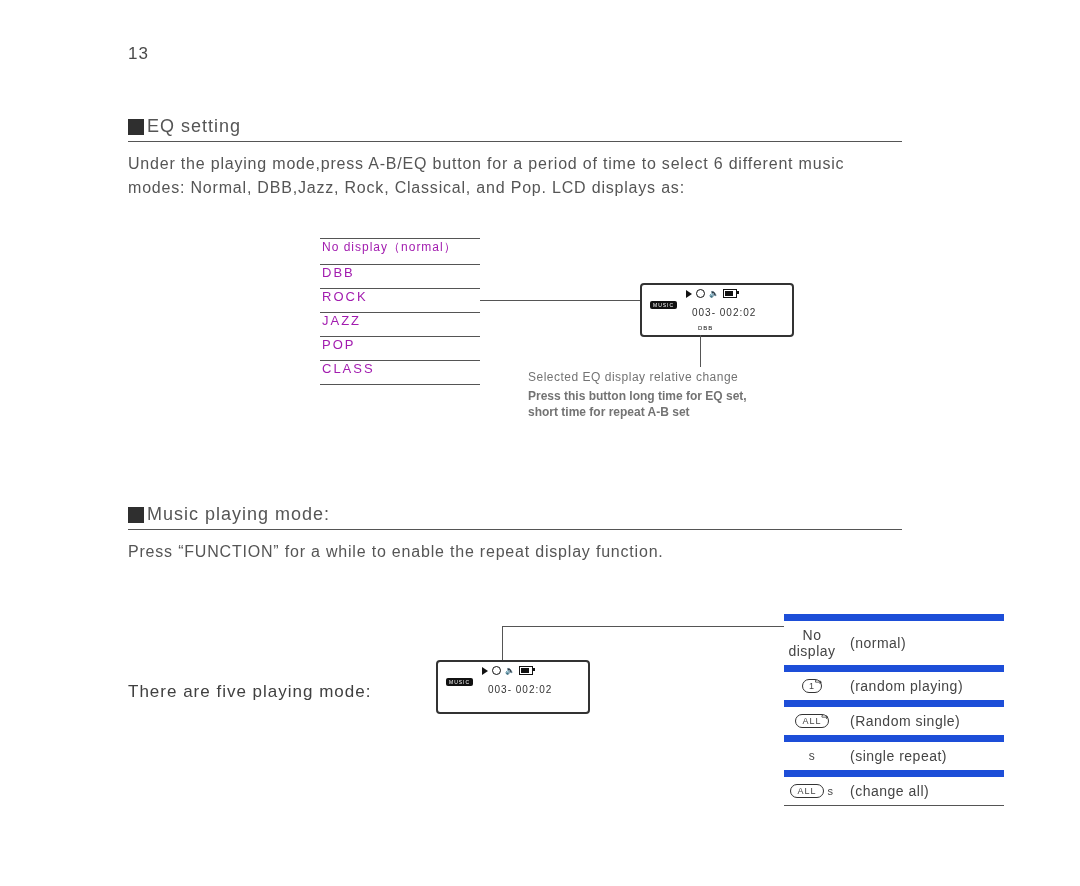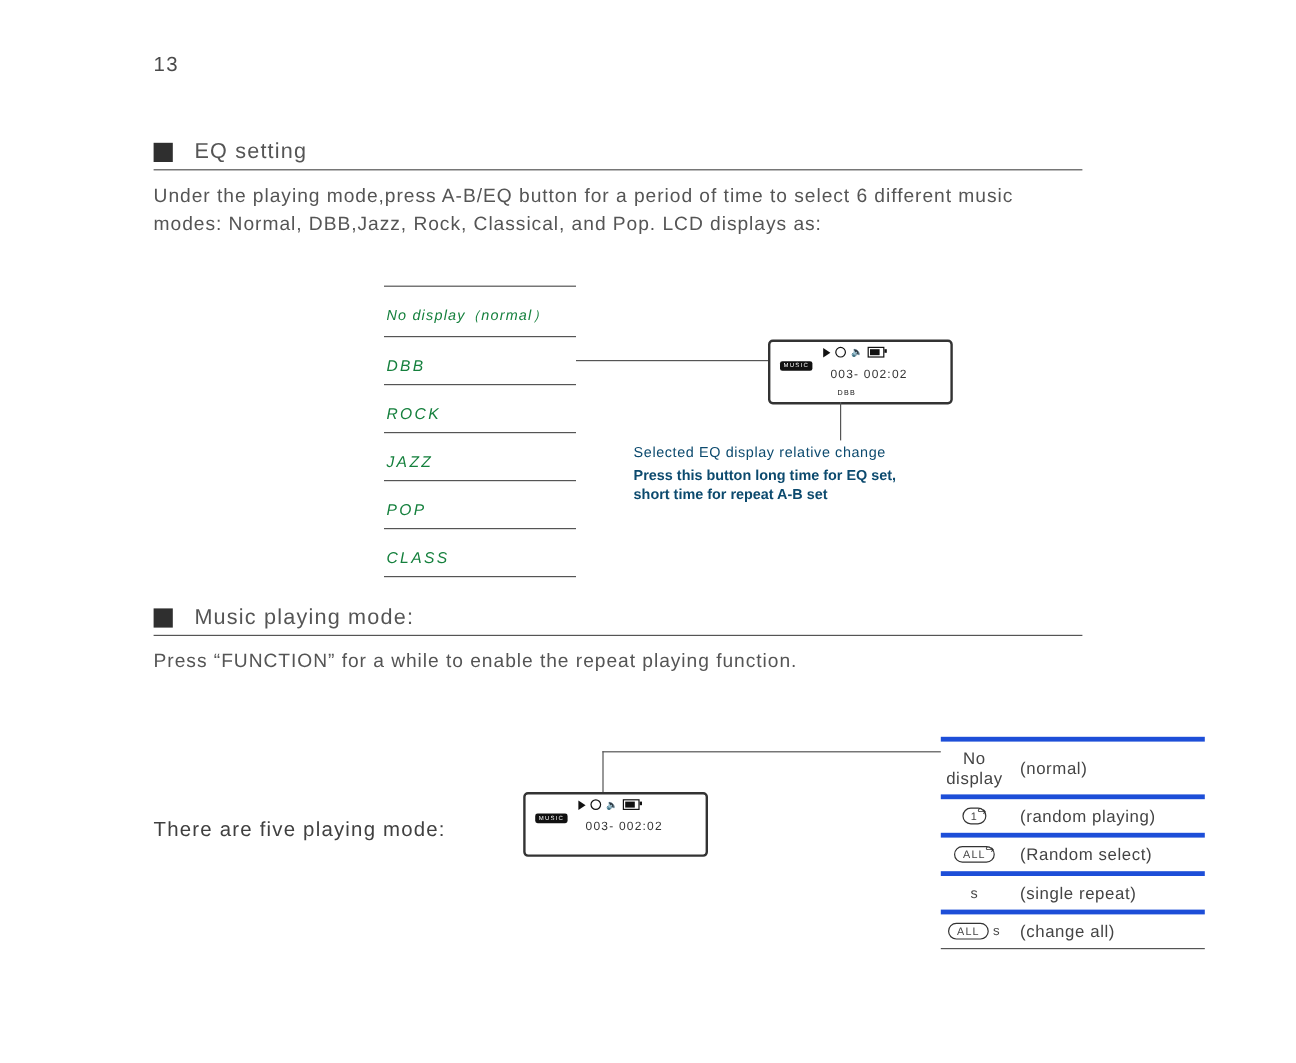--- a/index.html
+++ b/index.html
@@ -26,21 +26,21 @@
   }
   
   .sec {
     position: absolute;
     left: 128px;
     right: 178px;
   }
   .sec-head {
     display: flex;
     align-items: center;
-    gap: 18px;
+    gap: 3px;
     margin-bottom: 4px;
   }
   .sq {
     width: 16px;
     height: 16px;
     background: #2f2f2f;
     flex: 0 0 auto;
   }
   .sec-title {
     font-size: 18px;
@@ -61,26 +61,25 @@
 
   
   .eq-table {
     position: absolute;
     top: 238px;
     left: 320px;
     width: 160px;
   }
   .eq-row {
     border-top: 1px solid #555;
-    padding: 16px 2px 8px 2px;
+    padding: 0 2px 8px 2px;
     font-size: 13px;
     letter-spacing: 2px;
-    color: #15803d;
+    color: #a21caf;
     white-space: nowrap;
-    font-style: italic;
   }
   .eq-row:first-child { font-size: 12px; letter-spacing: 1px; }
   .eq-table .bot-rule {
     border-top: 1px solid #555;
     height: 0;
   }
 
   
   .lcd {
     position: absolute;
@@ -165,41 +164,41 @@
     left: 56px;
     font-size: 6px;
     letter-spacing: 1px;
     color: #111;
   }
 
   
   .callout {
     position: absolute;
     font-size: 12px;
-    color: #0c4a6e;
+    color: #737373;
   }
   .callout .line1 { letter-spacing: 0.5px; margin-bottom: 4px; }
   .callout .bold { font-weight: bold; font-size: 12px; line-height: 1.35; }
 
   
   .hline, .vline { position: absolute; background: #555; }
   .hline { height: 1px; }
   .vline { width: 1px; }
 
   
   .modes {
     position: absolute;
     top: 614px;
     left: 784px;
     width: 220px;
   }
   .mode-row {
     display: flex;
     align-items: center;
-    border-top: 4px solid #1d4ed8;
+    border-top: 7px solid #1d4ed8;
     padding: 6px 0 6px 0;
     gap: 10px;
     font-size: 14px;
     color: #444;
     letter-spacing: 0.5px;
   }
   .mode-row:last-child { border-bottom: 1px solid #555; }
   .mode-icon {
     flex: 0 0 56px;
     display: flex;
@@ -299,21 +298,21 @@
     <div class="bold">Press this button long time for EQ set,</div>
     <div class="bold">short time for repeat A-B set</div>
   </div>
 
   <div class="sec" style="top:504px;">
     <div class="sec-head">
       <div class="sq"></div>
       <div class="sec-title">Music playing mode:</div>
     </div>
     <hr class="sec-rule">
-    <div class="para">Press “FUNCTION” for a while to enable the repeat playing function.</div>
+    <div class="para">Press “FUNCTION” for a while to enable the repeat display function.</div>
   </div>
 
   <div class="five-modes-txt">There are five playing mode:</div>
 
   <div class="lcd" style="top:660px; left:436px;">
     <div class="lcd-inner">
       <div class="lcd-icons">
         <div class="play-tri"></div>
         <div class="oval">&nbsp;&nbsp;</div>
         <div class="spk">🔈</div>
@@ -337,21 +336,21 @@
     <div class="mode-row">
       <div class="mode-icon">
         <span class="oval2"><span>1</span><span class="arrow">↪</span></span>
       </div>
       <div class="mode-desc paren">random playing</div>
     </div>
     <div class="mode-row">
       <div class="mode-icon">
         <span class="oval2"><span>ALL</span><span class="arrow">↪</span></span>
       </div>
-      <div class="mode-desc paren">Random select</div>
+      <div class="mode-desc paren">Random single</div>
     </div>
     <div class="mode-row">
       <div class="mode-icon">
         <span class="txt">s</span>
       </div>
       <div class="mode-desc paren">single repeat</div>
     </div>
     <div class="mode-row">
       <div class="mode-icon">
         <span class="oval2"><span>ALL</span></span>

